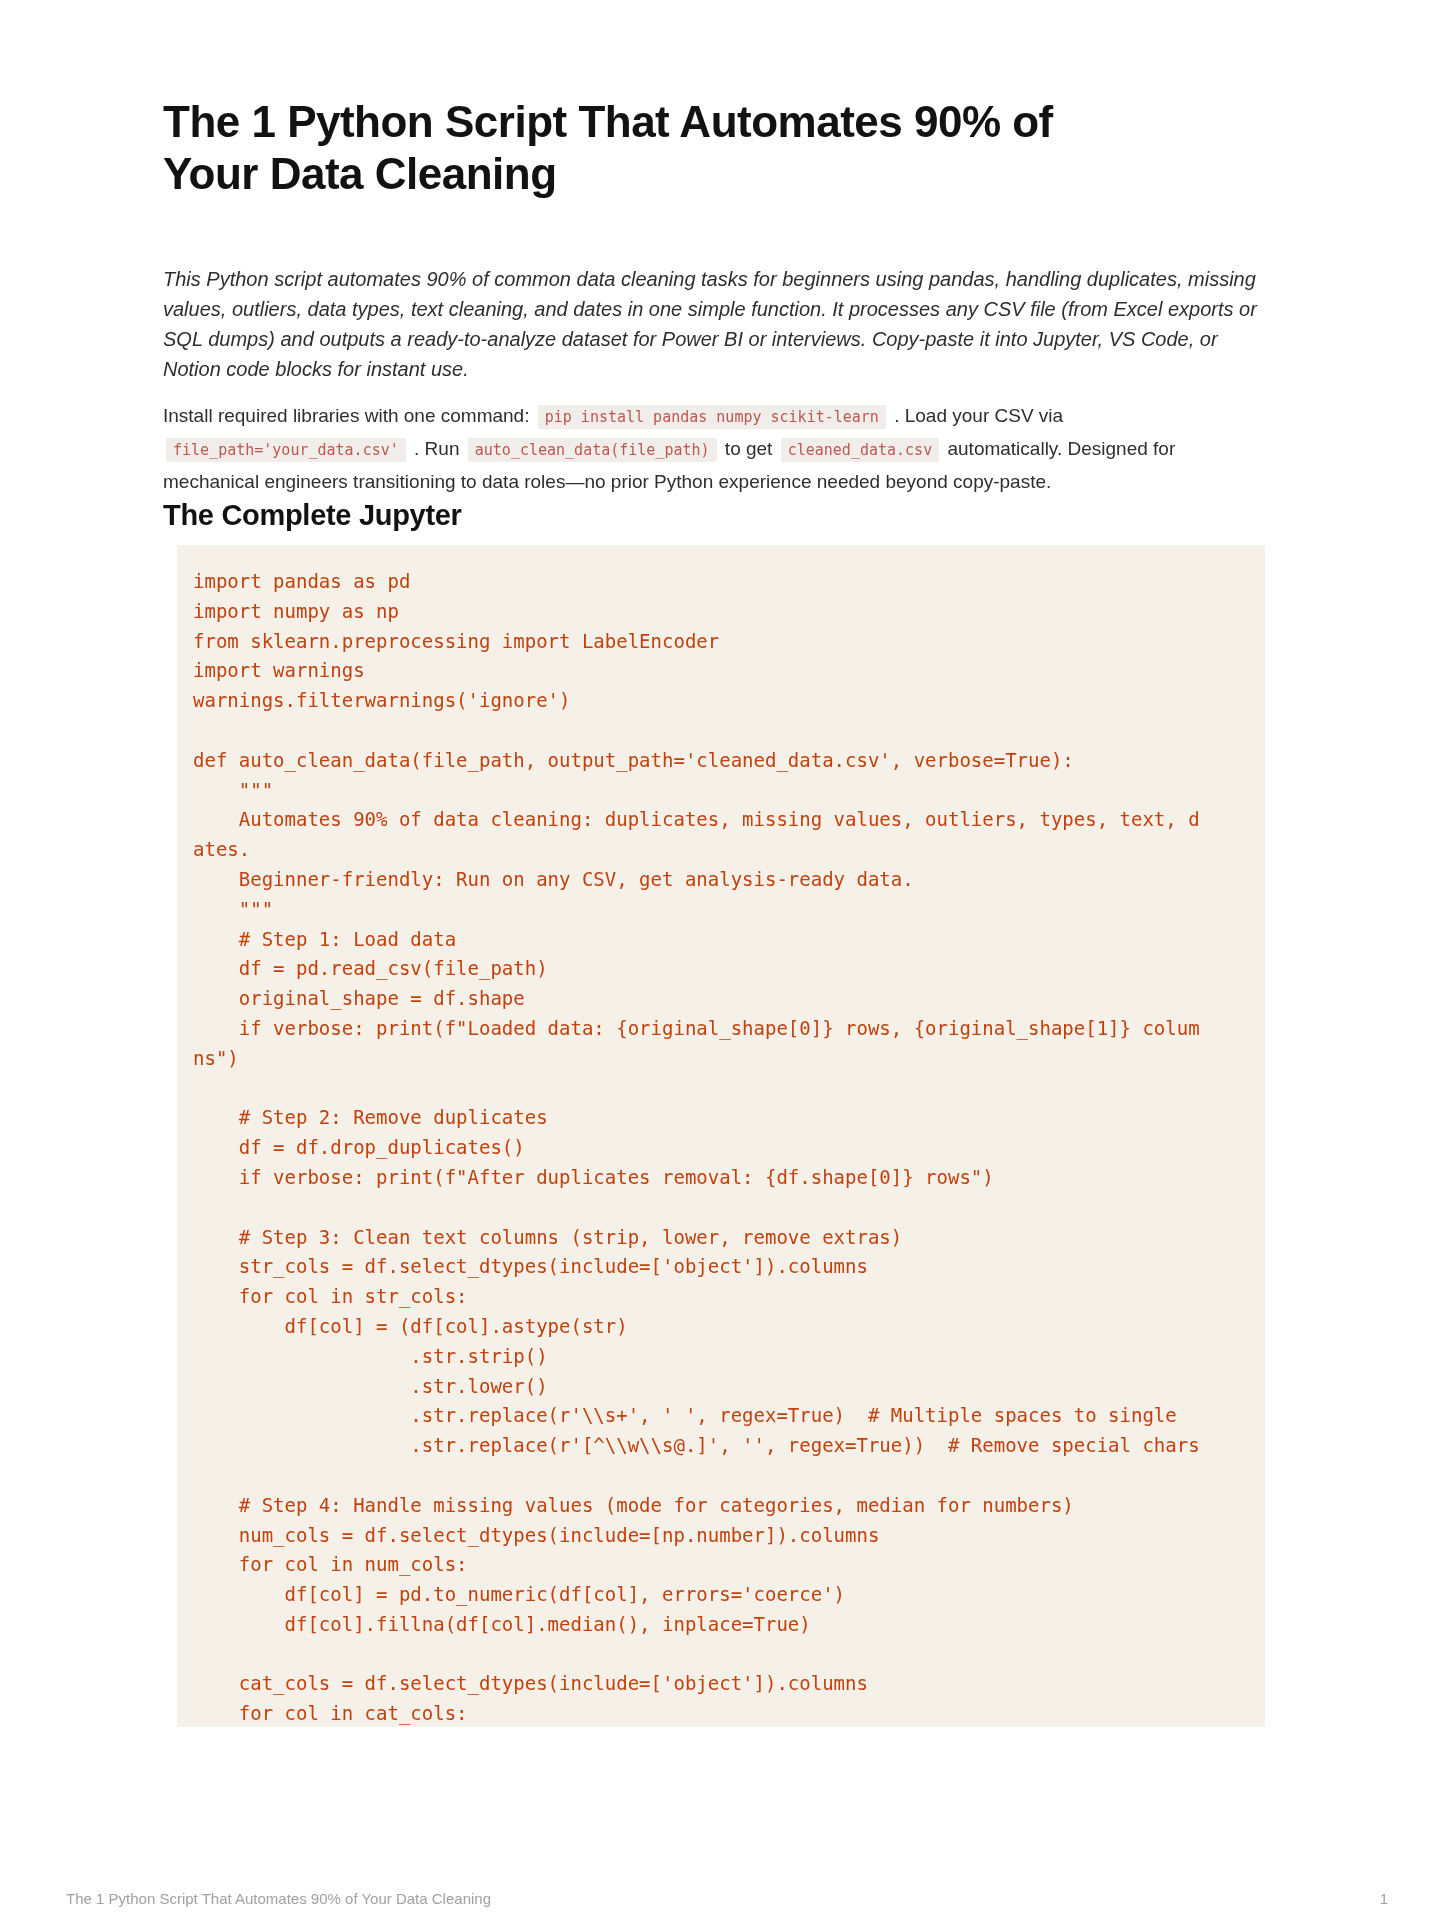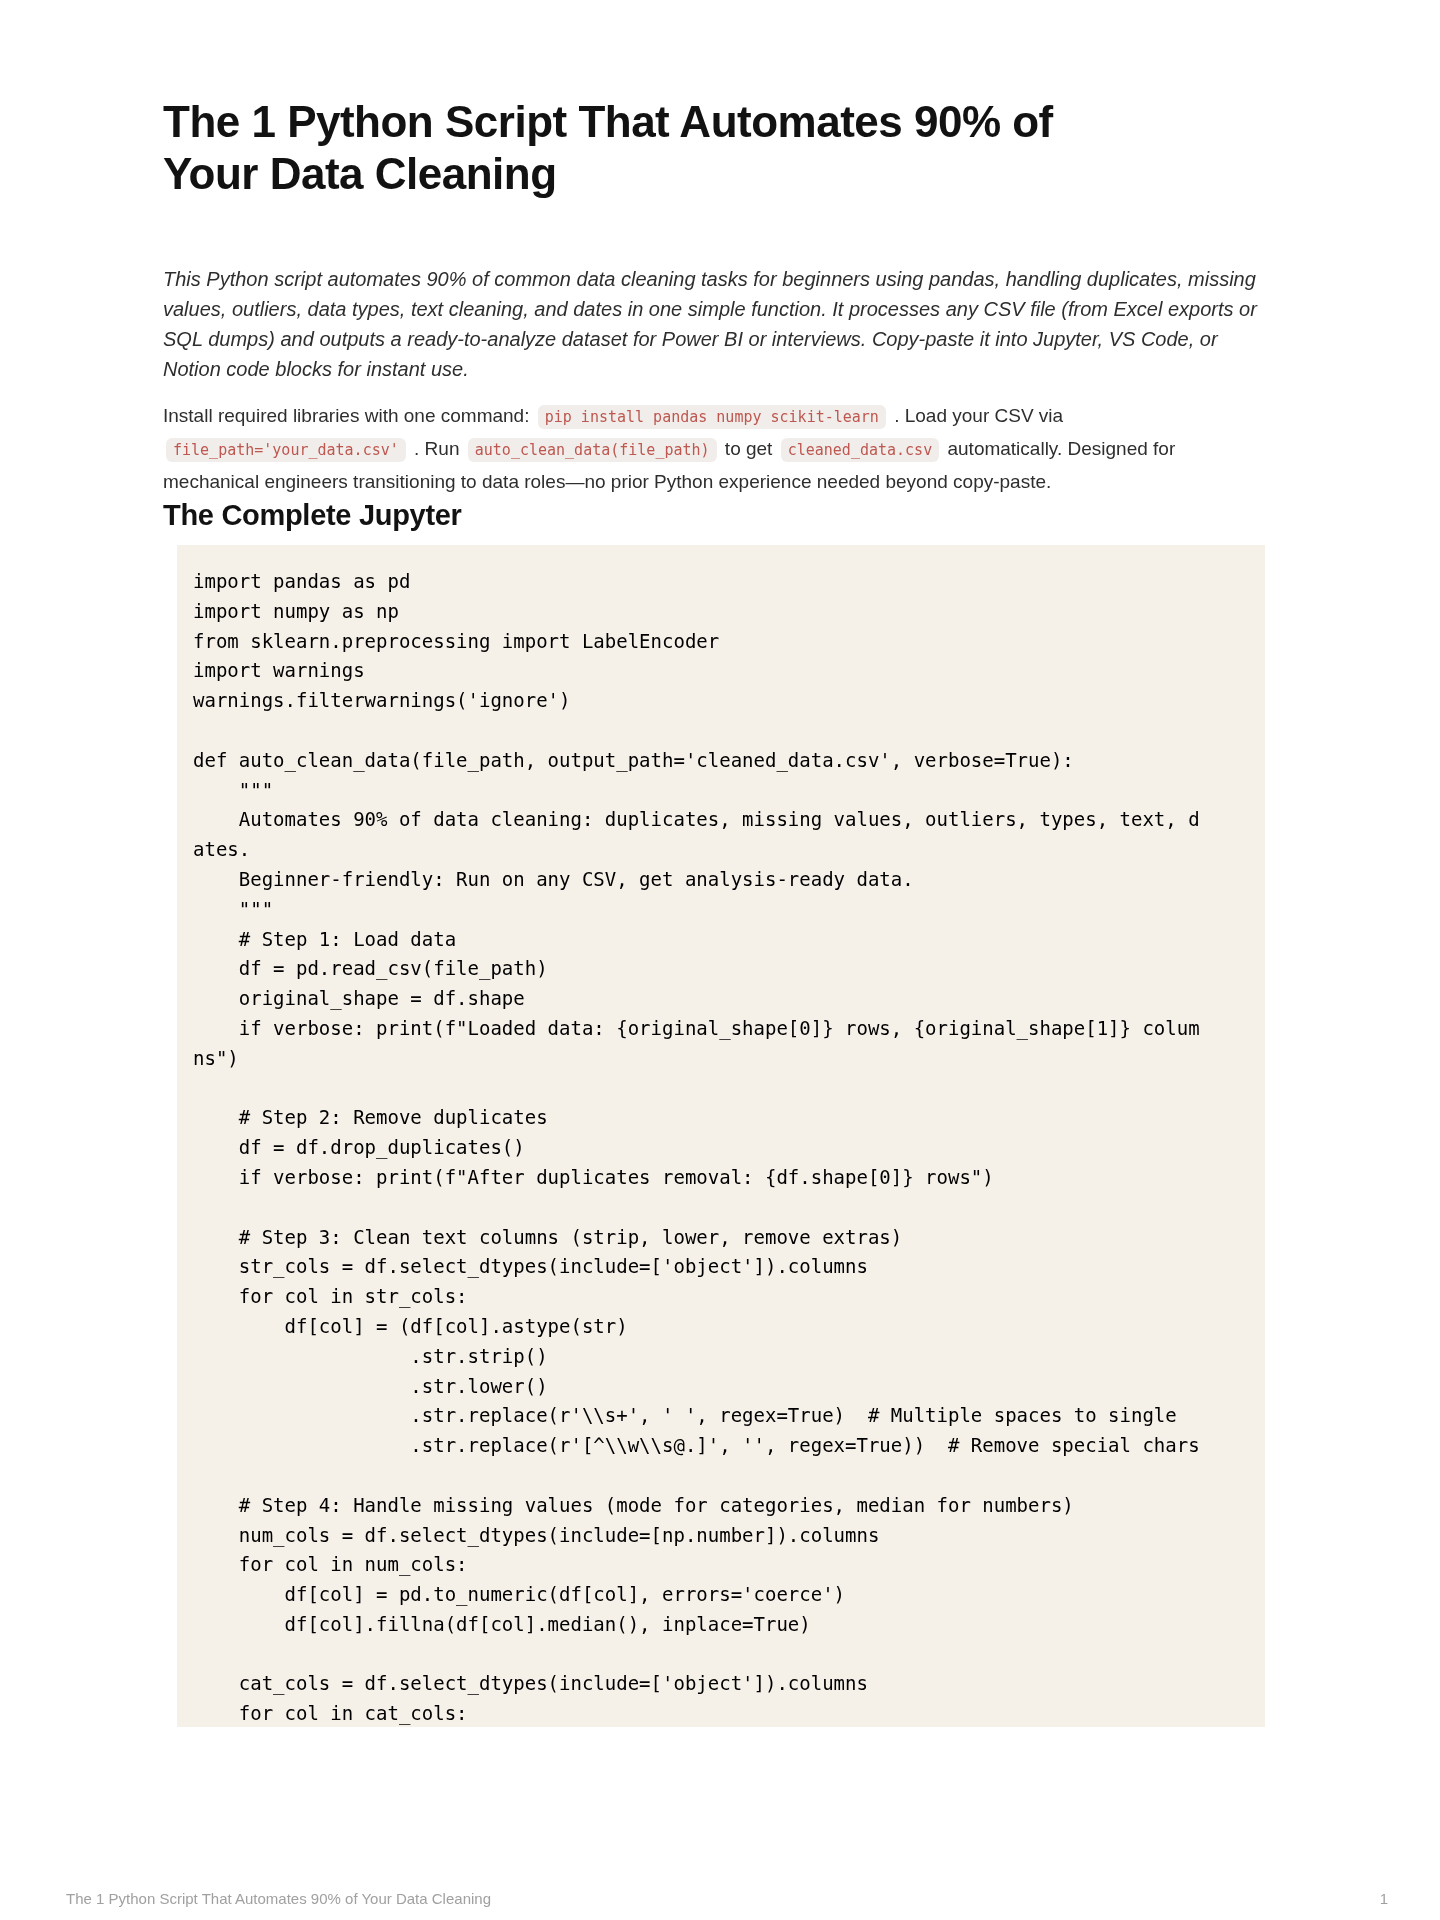--- a/index.html
+++ b/index.html
@@ -47,38 +47,38 @@
     width: 1112px;
     font-size: 19px;
     line-height: 31px;
     color: #2e2e2e;
   }
   .inline-code {
     font-family: "DejaVu Sans Mono", "Liberation Mono", monospace;
     font-size: 15px;
     color: #bd574f;
     background: #f1edea;
-    border-radius: 6px;
+    border-radius: 1px;
     padding: 3px 7px;
     margin: 0 3px;
     white-space: nowrap;
   }
   .code-block {
     margin: 12px 0 0 177px;
     width: 1088px;
     height: 1182px;
     background: #f5f0e8;
     overflow: hidden;
   }
   .code-block pre {
     padding: 22px 16px 0 16px;
     font-family: "DejaVu Sans Mono", "Liberation Mono", monospace;
     font-size: 19px;
     line-height: 29.8px;
-    color: #000000;
+    color: #c2410c;
     white-space: pre;
     tab-size: 4;
   }
   .footer {
     position: absolute;
     left: 0;
     top: 1887px;
     width: 100%;
     height: 24px;
     font-size: 15px;

